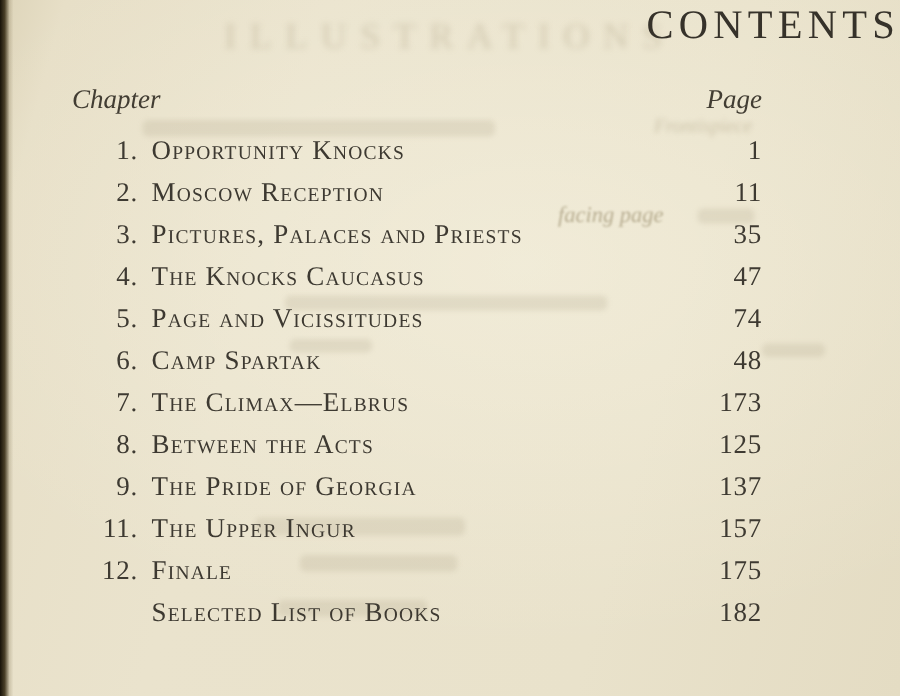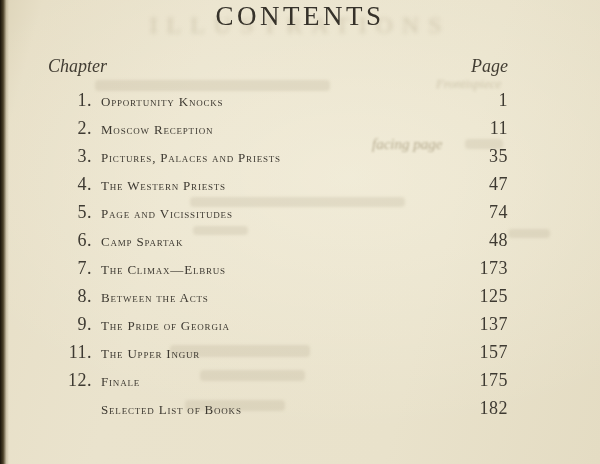--- a/index.html
+++ b/index.html
@@ -16,21 +16,21 @@
       radial-gradient(ellipse 130% 100% at 58% 38%, rgba(255,252,238,0.35) 0%, rgba(255,252,238,0) 55%),
       linear-gradient(105deg, #ddd4b9 0%, #e7dfc7 6%, #eae3cd 30%, #e9e2cb 70%, #e4dcc3 100%);
   }
   .spine-shadow {
     position: absolute; left: 0; top: 0; bottom: 0; width: 9px;
     background: linear-gradient(90deg, #171208 0%, #4a4028 35%, rgba(120,106,72,0.25) 70%, rgba(120,106,72,0) 100%);
   }
   .page-title {
     position: absolute; top: 1px; left: 0; right: 0;
     margin: 0;
-    text-align: center;
+    text-align: right;
     font-size: 27px; font-weight: normal;
     letter-spacing: 3.5px;
     color: #36322a;
   }
   
   .ghost { position: absolute; color: rgba(152,140,106,0.45); filter: blur(1.2px); white-space: nowrap; }
   .ghost-title {
     top: 12px; left: 0; right: 0; text-align: center;
     font-size: 24px; letter-spacing: 9px;
     color: rgba(152,140,106,0.30); filter: blur(2px);
@@ -60,21 +60,21 @@
     color: #3e3a32;
   }
   .num {
     width: 44px; text-align: right;
     font-size: 18px;
     letter-spacing: 0.5px;
   }
   .ttl {
     margin-left: 9px;
     font-variant: small-caps;
-    font-size: 13px;
+    font-size: 18px;
     letter-spacing: 0.8px;
     color: #3d3931;
   }
   .pg {
     margin-left: auto;
     font-size: 18px;
     letter-spacing: 0.5px;
   }
 </style>
 </head>
@@ -115,21 +115,21 @@
   </div>
 
   <div class="row">
     <span class="num">3.</span>
     <span class="ttl">Pictures, Palaces and Priests</span>
     <span class="pg">35</span>
   </div>
 
   <div class="row">
     <span class="num">4.</span>
-    <span class="ttl">The Western Priests</span>
+    <span class="ttl">The Knocks Caucasus</span>
     <span class="pg">47</span>
   </div>
 
   <div class="row">
     <span class="num">5.</span>
     <span class="ttl">Page and Vicissitudes</span>
     <span class="pg">74</span>
   </div>
 
   <div class="row">

